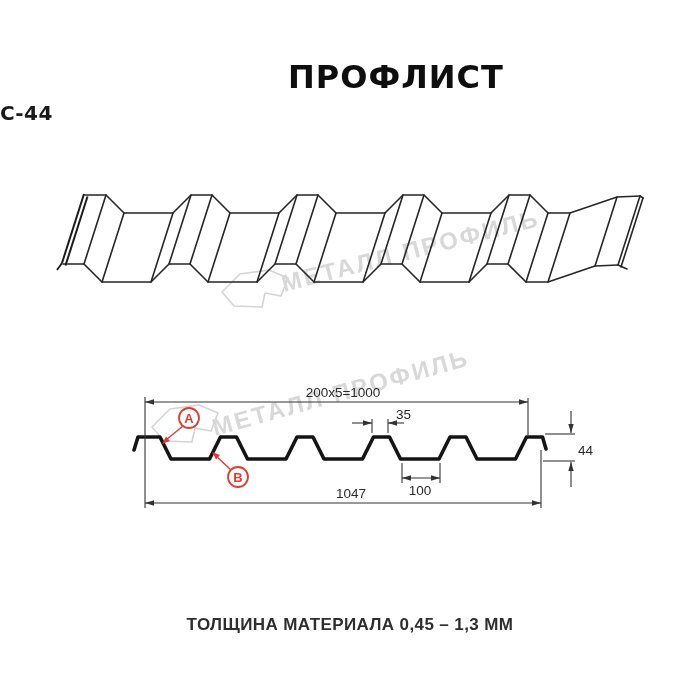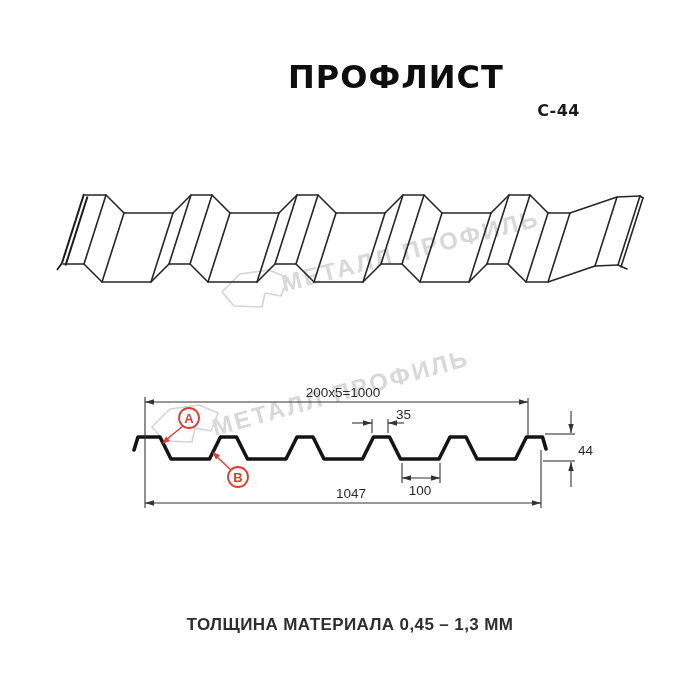--- a/index.html
+++ b/index.html
@@ -6,23 +6,23 @@
   #stage{
     position:relative;width:700px;height:700px;background:#ffffff;overflow:hidden;
     font-family:"Liberation Sans", sans-serif;
   }
   .title{
     position:absolute;left:0;top:58px;width:700px;text-align:center;
     font-family:"DejaVu Sans", sans-serif;
     font-size:32px;font-weight:bold;letter-spacing:1px;color:#0e0e0e;padding-left:46px;
   }
   .subtitle{
-    position:absolute;left:0;top:101px;width:580px;text-align:right;
+    position:absolute;left:0;top:101px;width:580px;text-align:left;
     font-family:"DejaVu Sans", sans-serif;
-    font-size:16px;font-weight:bold;letter-spacing:0.5px;color:#1a1a1a;
+    font-size:20px;font-weight:bold;letter-spacing:0.5px;color:#1a1a1a;
   }
   .footer-note{
     position:absolute;left:0;top:615px;width:700px;text-align:center;
     font-size:17px;font-weight:bold;letter-spacing:0.4px;color:#2e2e2e;
   }
   svg text{font-family:"Liberation Sans", sans-serif;}
   .dim-text{font-size:13.5px;fill:#2a2a2a;}
   .wm-text{font-size:24px;font-weight:bold;letter-spacing:2.5px;fill:#d8d8d8;}
   .callout-letter{font-size:13px;font-weight:bold;fill:#e23b32;}
   .dim-line{stroke:#333333;stroke-width:1.1;fill:none;}

